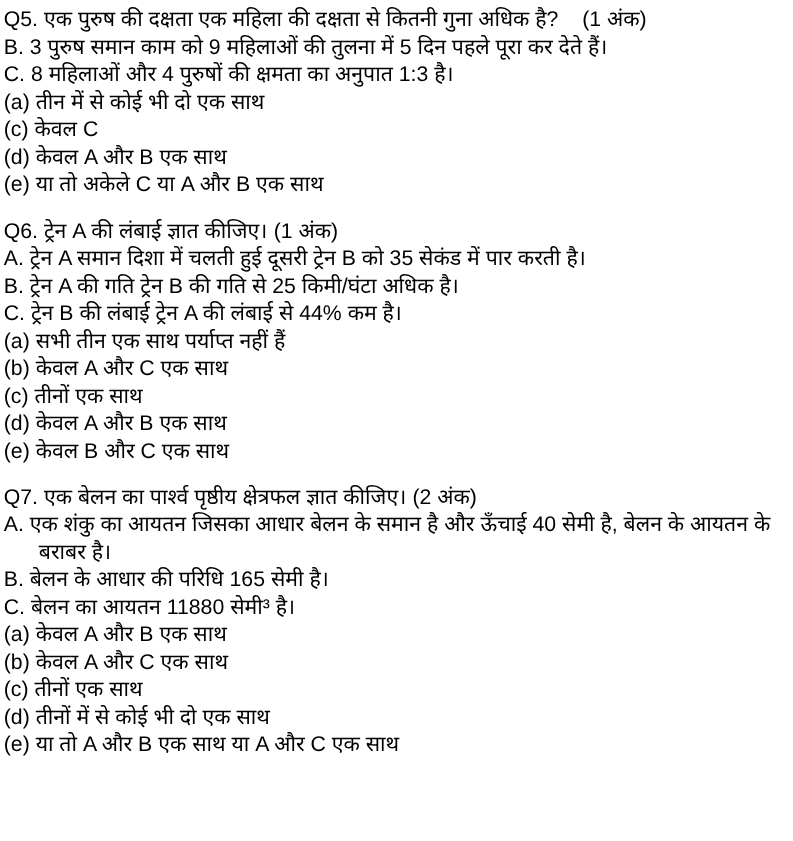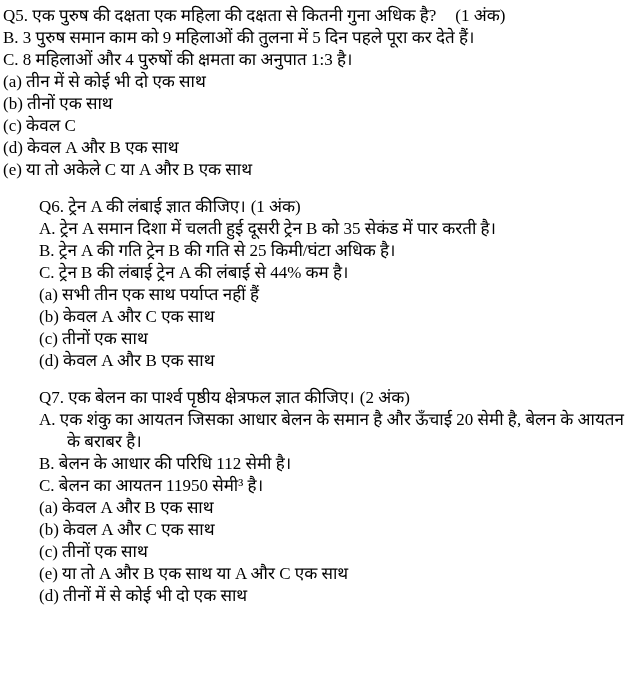--- a/index.html
+++ b/index.html
@@ -12,65 +12,64 @@
     min-height: 673px;
     box-sizing: border-box;
     padding: 5px 6px 0 3px;
     font-family: "Liberation Sans", "DejaVu Sans", sans-serif;
     font-size: 17px;
     line-height: 22px;
     color: #000000;
     overflow: hidden;
   }
   section.question { margin: 0; }
-  section.question + section.question { margin-top: 15px; margin-left: 36px; }
+  section.question + section.question { margin-top: 15px; }
   p {
     margin: 0;
     padding-left: 28px;
     text-indent: -28px;
     white-space: normal;
-    font-family: Liberation Serif, serif;
   }
   .marks { margin-left: 5px; }
   .marks-wide { margin-left: 19px; }
 </style>
 </head>
 <body>
 
 <section class="question">
   <p>
     <span>Q5. एक पुरुष की दक्षता एक महिला की दक्षता से कितनी गुना अधिक है?</span><span class="marks-wide">(1 अंक)</span>
   </p>
   <p>B. 3 पुरुष समान काम को 9 महिलाओं की तुलना में 5 दिन पहले पूरा कर देते हैं।</p>
   <p>C. 8 महिलाओं और 4 पुरुषों की क्षमता का अनुपात 1:3 है।</p>
   <p>(a) तीन में से कोई भी दो एक साथ</p>
-  <p>(b) तीनों एक साथ</p>
   <p>(c) केवल C</p>
   <p>(d) केवल A और B एक साथ</p>
   <p>(e) या तो अकेले C या A और B एक साथ</p>
 </section>
 
 <section class="question">
   <p>
     <span>Q6. ट्रेन A की लंबाई ज्ञात कीजिए।</span><span class="marks">(1 अंक)</span>
   </p>
   <p>A. ट्रेन A समान दिशा में चलती हुई दूसरी ट्रेन B को 35 सेकंड में पार करती है।</p>
   <p>B. ट्रेन A की गति ट्रेन B की गति से 25 किमी/घंटा अधिक है।</p>
   <p>C. ट्रेन B की लंबाई ट्रेन A की लंबाई से 44% कम है।</p>
   <p>(a) सभी तीन एक साथ पर्याप्त नहीं हैं</p>
   <p>(b) केवल A और C एक साथ</p>
   <p>(c) तीनों एक साथ</p>
   <p>(d) केवल A और B एक साथ</p>
+  <p>(e) केवल B और C एक साथ</p>
 </section>
 
 <section class="question">
   <p>
     <span>Q7. एक बेलन का पार्श्व पृष्ठीय क्षेत्रफल ज्ञात कीजिए।</span><span class="marks">(2 अंक)</span>
   </p>
-  <p>A. एक शंकु का आयतन जिसका आधार बेलन के समान है और ऊँचाई 20 सेमी है, बेलन के आयतन के बराबर है।</p>
-  <p>B. बेलन के आधार की परिधि 112 सेमी है।</p>
-  <p>C. बेलन का आयतन 11950 सेमी³ है।</p>
+  <p>A. एक शंकु का आयतन जिसका आधार बेलन के समान है और ऊँचाई 40 सेमी है, बेलन के आयतन के बराबर है।</p>
+  <p>B. बेलन के आधार की परिधि 165 सेमी है।</p>
+  <p>C. बेलन का आयतन 11880 सेमी³ है।</p>
   <p>(a) केवल A और B एक साथ</p>
   <p>(b) केवल A और C एक साथ</p>
   <p>(c) तीनों एक साथ</p>
+  <p>(d) तीनों में से कोई भी दो एक साथ</p>
   <p>(e) या तो A और B एक साथ या A और C एक साथ</p>
-  <p>(d) तीनों में से कोई भी दो एक साथ</p>
 </section>
 
 </body></html>

